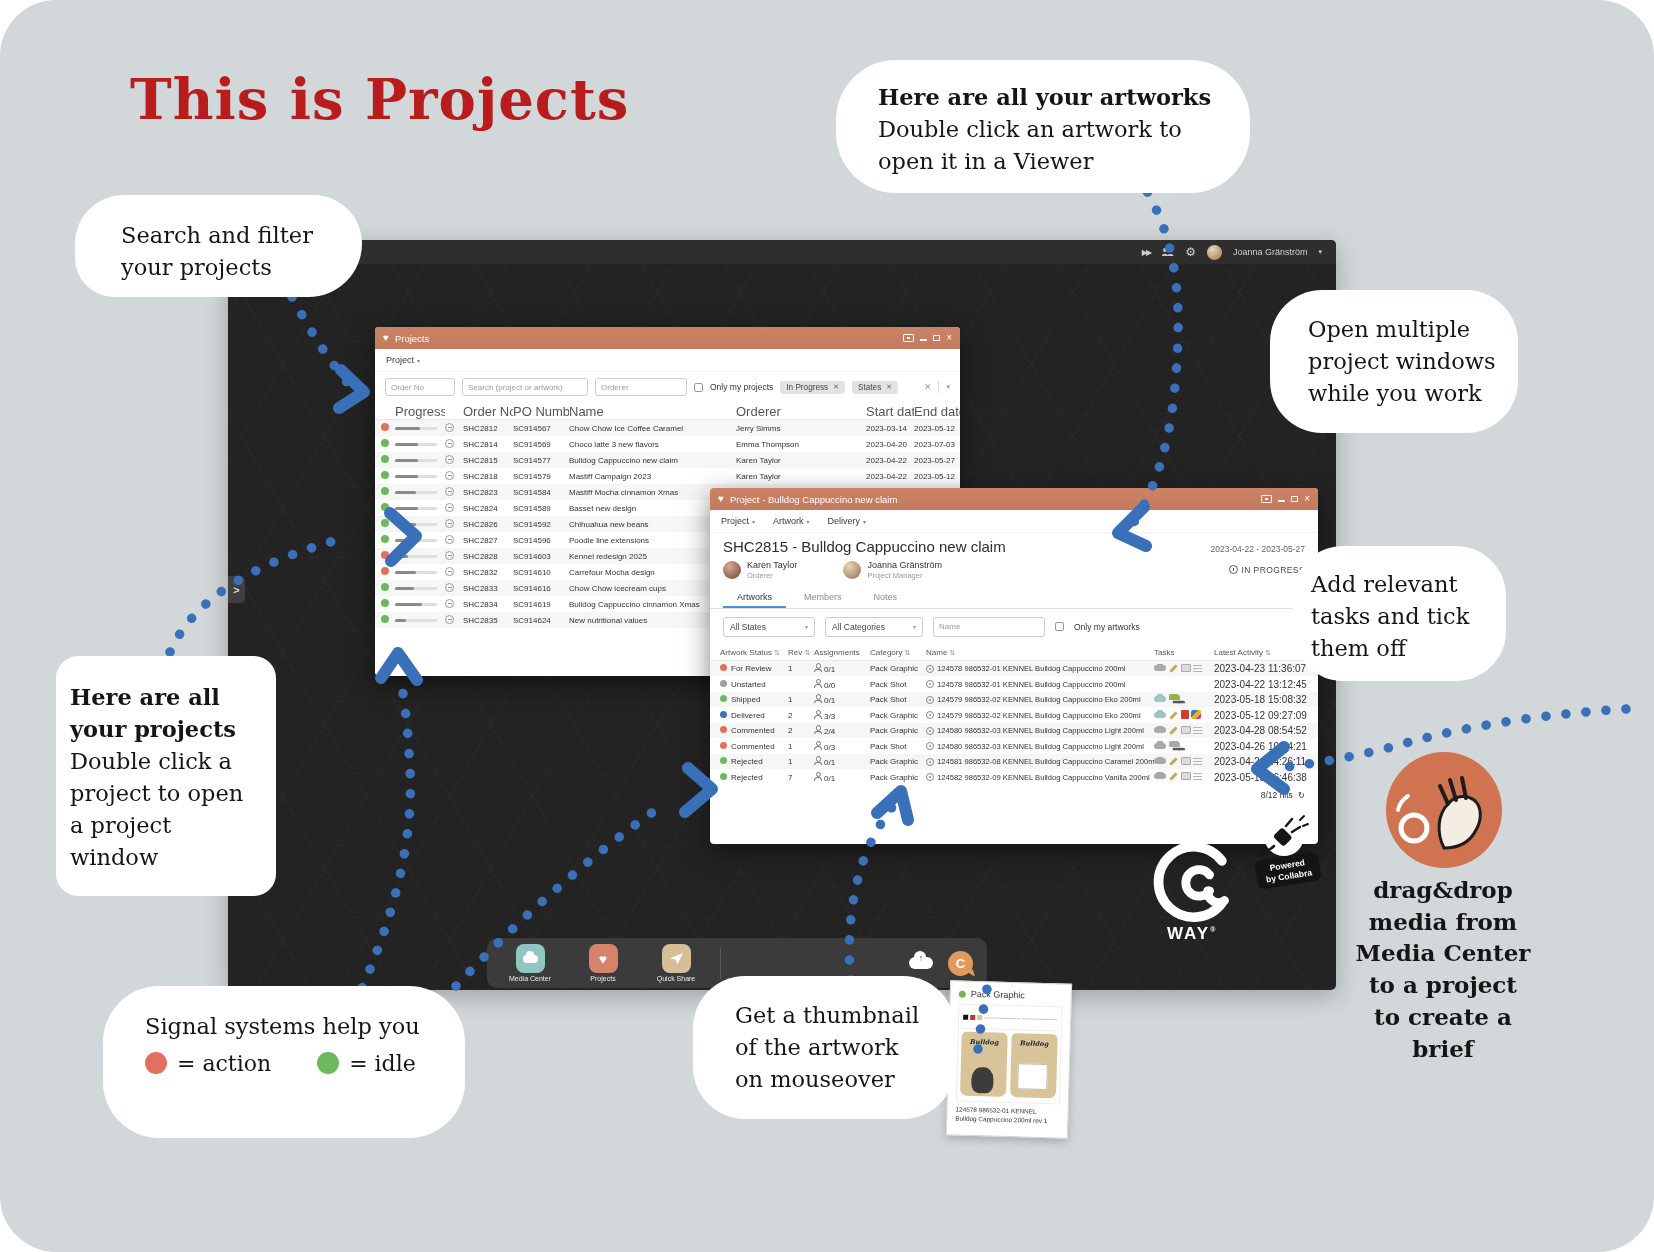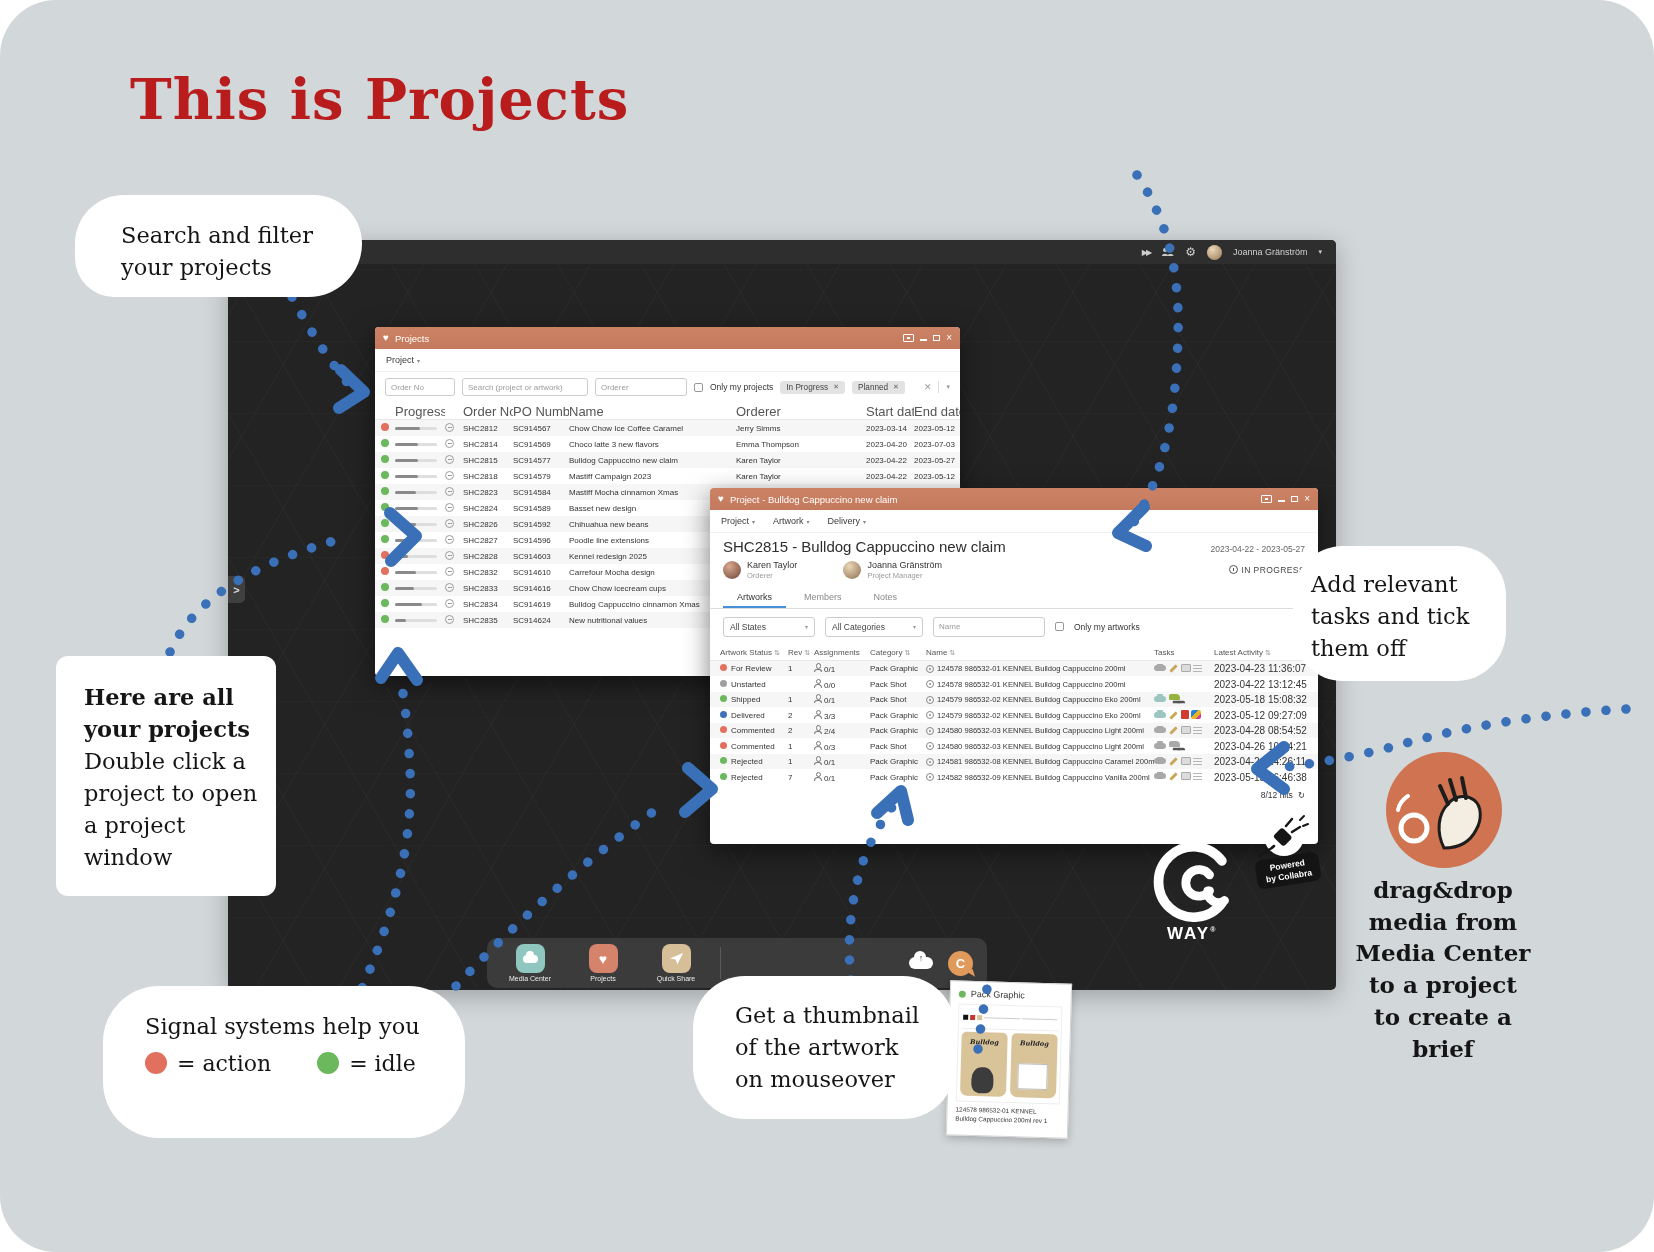--- a/index.html
+++ b/index.html
@@ -164,21 +164,21 @@
   #thumb-cap{margin-top:4px;font-size:6.4px;color:#333;line-height:1.35;}
 
   
   .bubble{position:absolute;background:#fff;z-index:50;}
   .bline{font-size:22.5px;line-height:1.42;}
   .bbold{font-weight:bold;}
   #b-search{left:75px;top:195px;width:287px;height:102px;border-radius:50px 50px 55px 40px;padding:25px 0 0 46px;}
   #b-artworks{left:836px;top:60px;width:414px;height:133px;border-radius:60px;padding:22px 0 0 42px;}
   #b-open{left:1270px;top:290px;width:248px;height:143px;border-radius:52px;padding:24px 0 0 38px;}
   #b-tasks{left:1293px;top:546px;width:213px;height:135px;border-radius:50px;padding:23px 0 0 18px;}
-  #b-projects{left:56px;top:656px;width:220px;height:240px;border-radius:12px;padding:26px 0 0 28px;}
+  #b-projects{left:56px;top:656px;width:220px;height:240px;border-radius:22px;padding:26px 0 0 14px;}
   #b-signal{left:103px;top:986px;width:362px;height:152px;border-radius:56px;padding:25px 0 0 42px;}
   #b-thumb{left:693px;top:976px;width:262px;height:143px;border-radius:52px;padding:24px 0 0 42px;}
   #legend-row{display:flex;align-items:center;gap:10px;margin-top:8px;}
   .ldot{width:22px;height:22px;border-radius:50%;}
   #legend-row .lbl2{font-size:22px;}
   #dragdrop-circle{position:absolute;left:1386px;top:752px;width:116px;height:116px;border-radius:50%;background:#cf7350;z-index:50;}
   #dragdrop-text{position:absolute;left:1348px;top:874px;width:190px;text-align:center;z-index:50;}
   #dragdrop-text .bline{font-weight:bold;font-size:23px;line-height:1.38;}
 
   
@@ -229,21 +229,21 @@
         <input class="inp" style="width: 70px;" placeholder="Order No">
         <input class="inp" style="width: 126px;" placeholder="Search (project or artwork)">
         <input class="inp" style="width: 92px;" placeholder="Orderer">
         <span class="cb"></span>
           <span class="cblabel" style="margin-left:0">Only my projects</span>
         <span class="chip">
             <span>In Progress</span>
             <b>✕</b>
           </span>
         <span class="chip">
-            <span>Planned</span>
+            <span>States</span>
             <b>✕</b>
           </span>
         <span style="flex:1"></span>
         <span style="color:#999;font-size:9px">✕</span>
         <span style="width:1px;height:12px;background:#ddd"></span>
         <span style="color:#999;font-size:7px">▾</span>
       </div>
       <div class="phead">
         <span class="c"></span>
         <span class="c">Progress</span>
@@ -671,21 +671,31 @@
     <path class="dots" d="M978 1049 C981 1022,985 999,989 978"></path>
     <path class="dots" d="M1626 709 C1556 713,1474 724,1406 743 C1358 757,1304 765,1278 768"></path>
     <path class="head" d="M1284 747 L1257 769 L1284 789"></path>
   </svg>
 
   <div class="bubble annot" id="b-search">
     <div class="bline">Search and filter</div>
     <div class="bline">your projects</div>
   </div>
 
-
+  <div class="bubble annot" id="b-artworks">
+    <div class="bline bbold">Here are all your artworks</div>
+    <div class="bline">Double click an artwork to</div>
+    <div class="bline">open it in a Viewer</div>
+  </div>
+
+  <div class="bubble annot" id="b-open">
+    <div class="bline">Open multiple</div>
+    <div class="bline">project windows</div>
+    <div class="bline">while you work</div>
+  </div>
 
   <div class="bubble annot" id="b-tasks">
     <div class="bline">Add relevant</div>
     <div class="bline">tasks and tick</div>
     <div class="bline">them off</div>
   </div>
 
   <div class="bubble annot" id="b-projects">
     <div class="bline bbold">Here are all</div>
     <div class="bline bbold">your projects</div>

